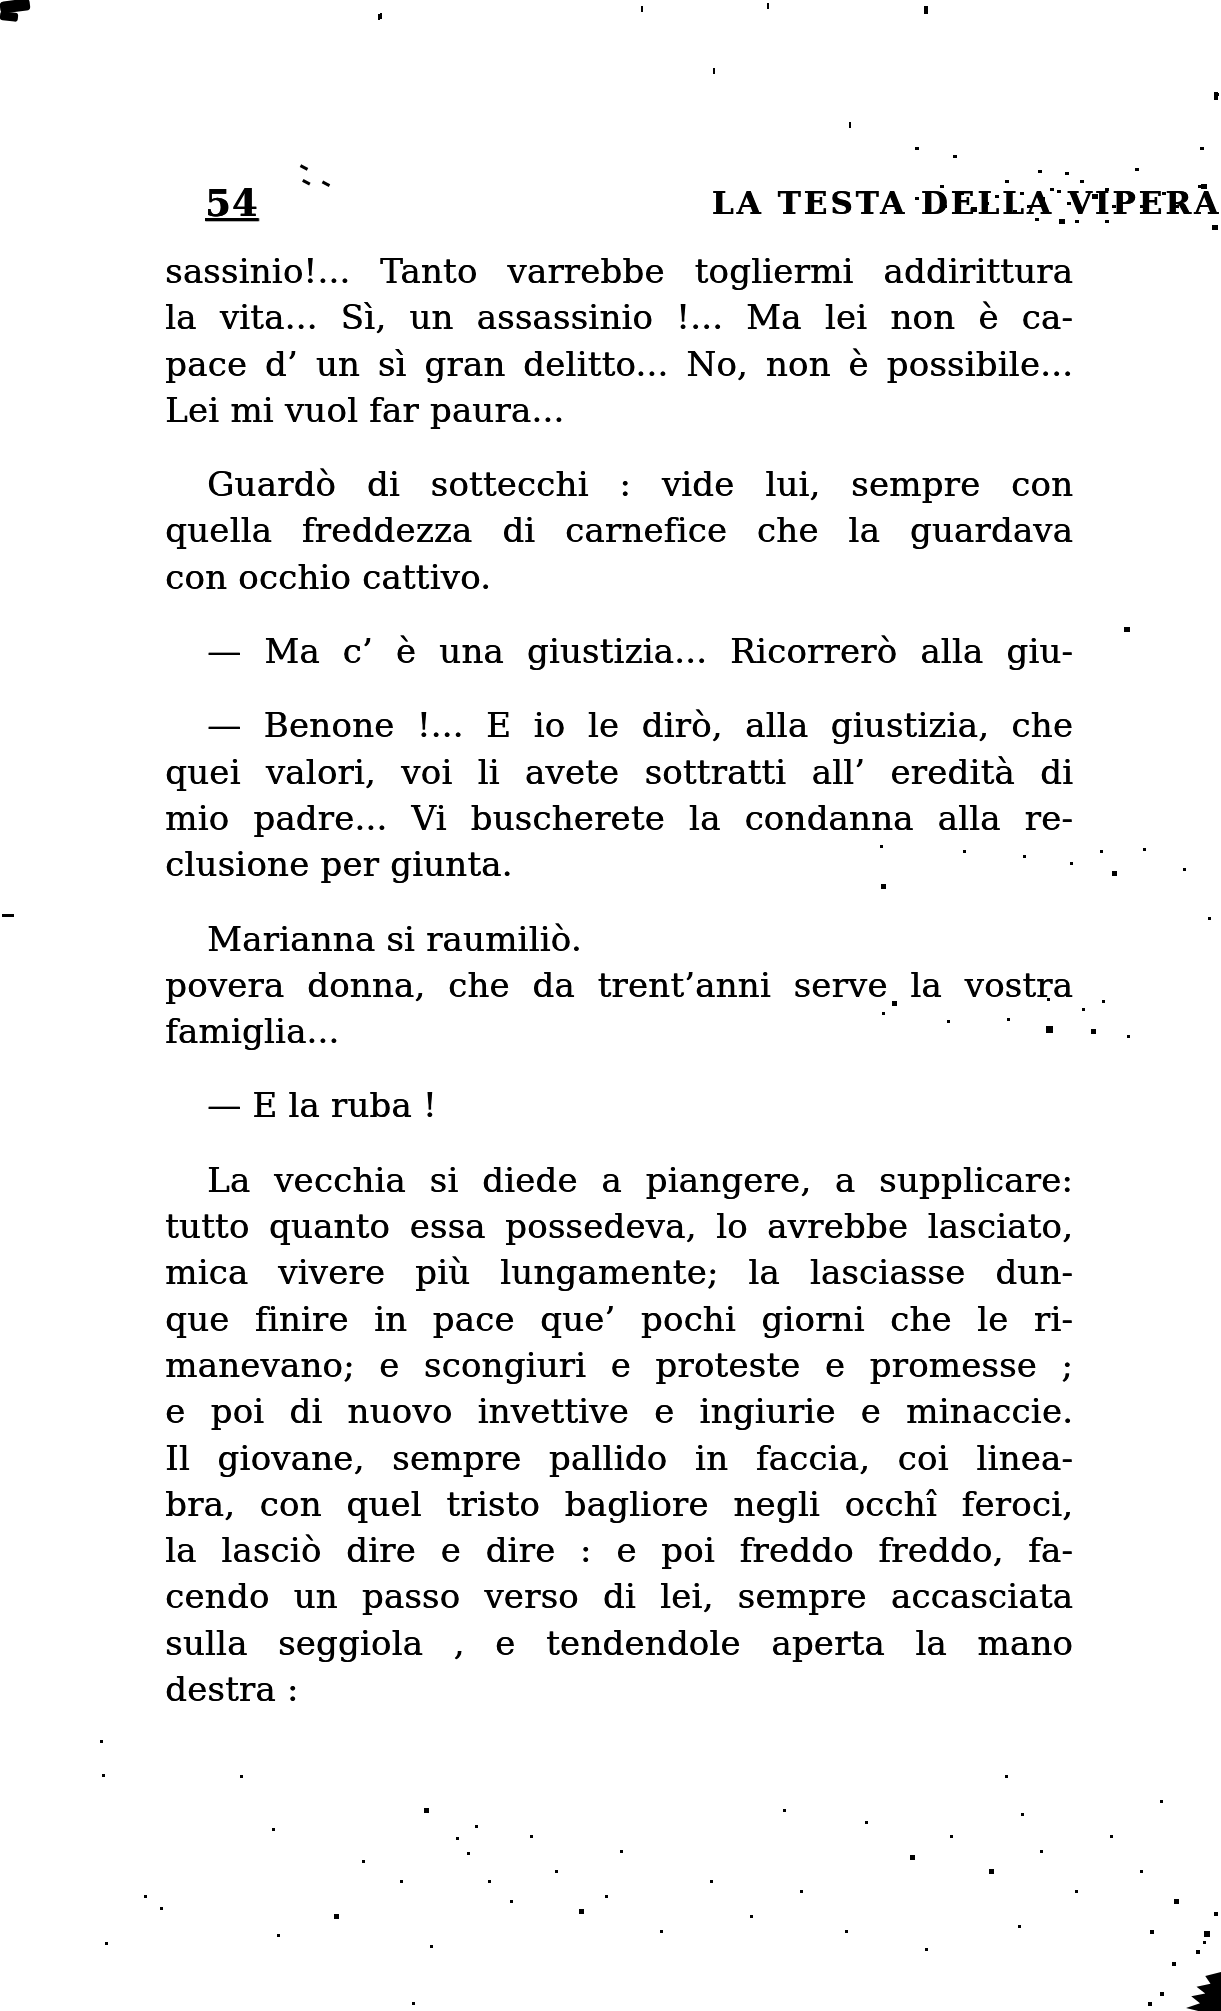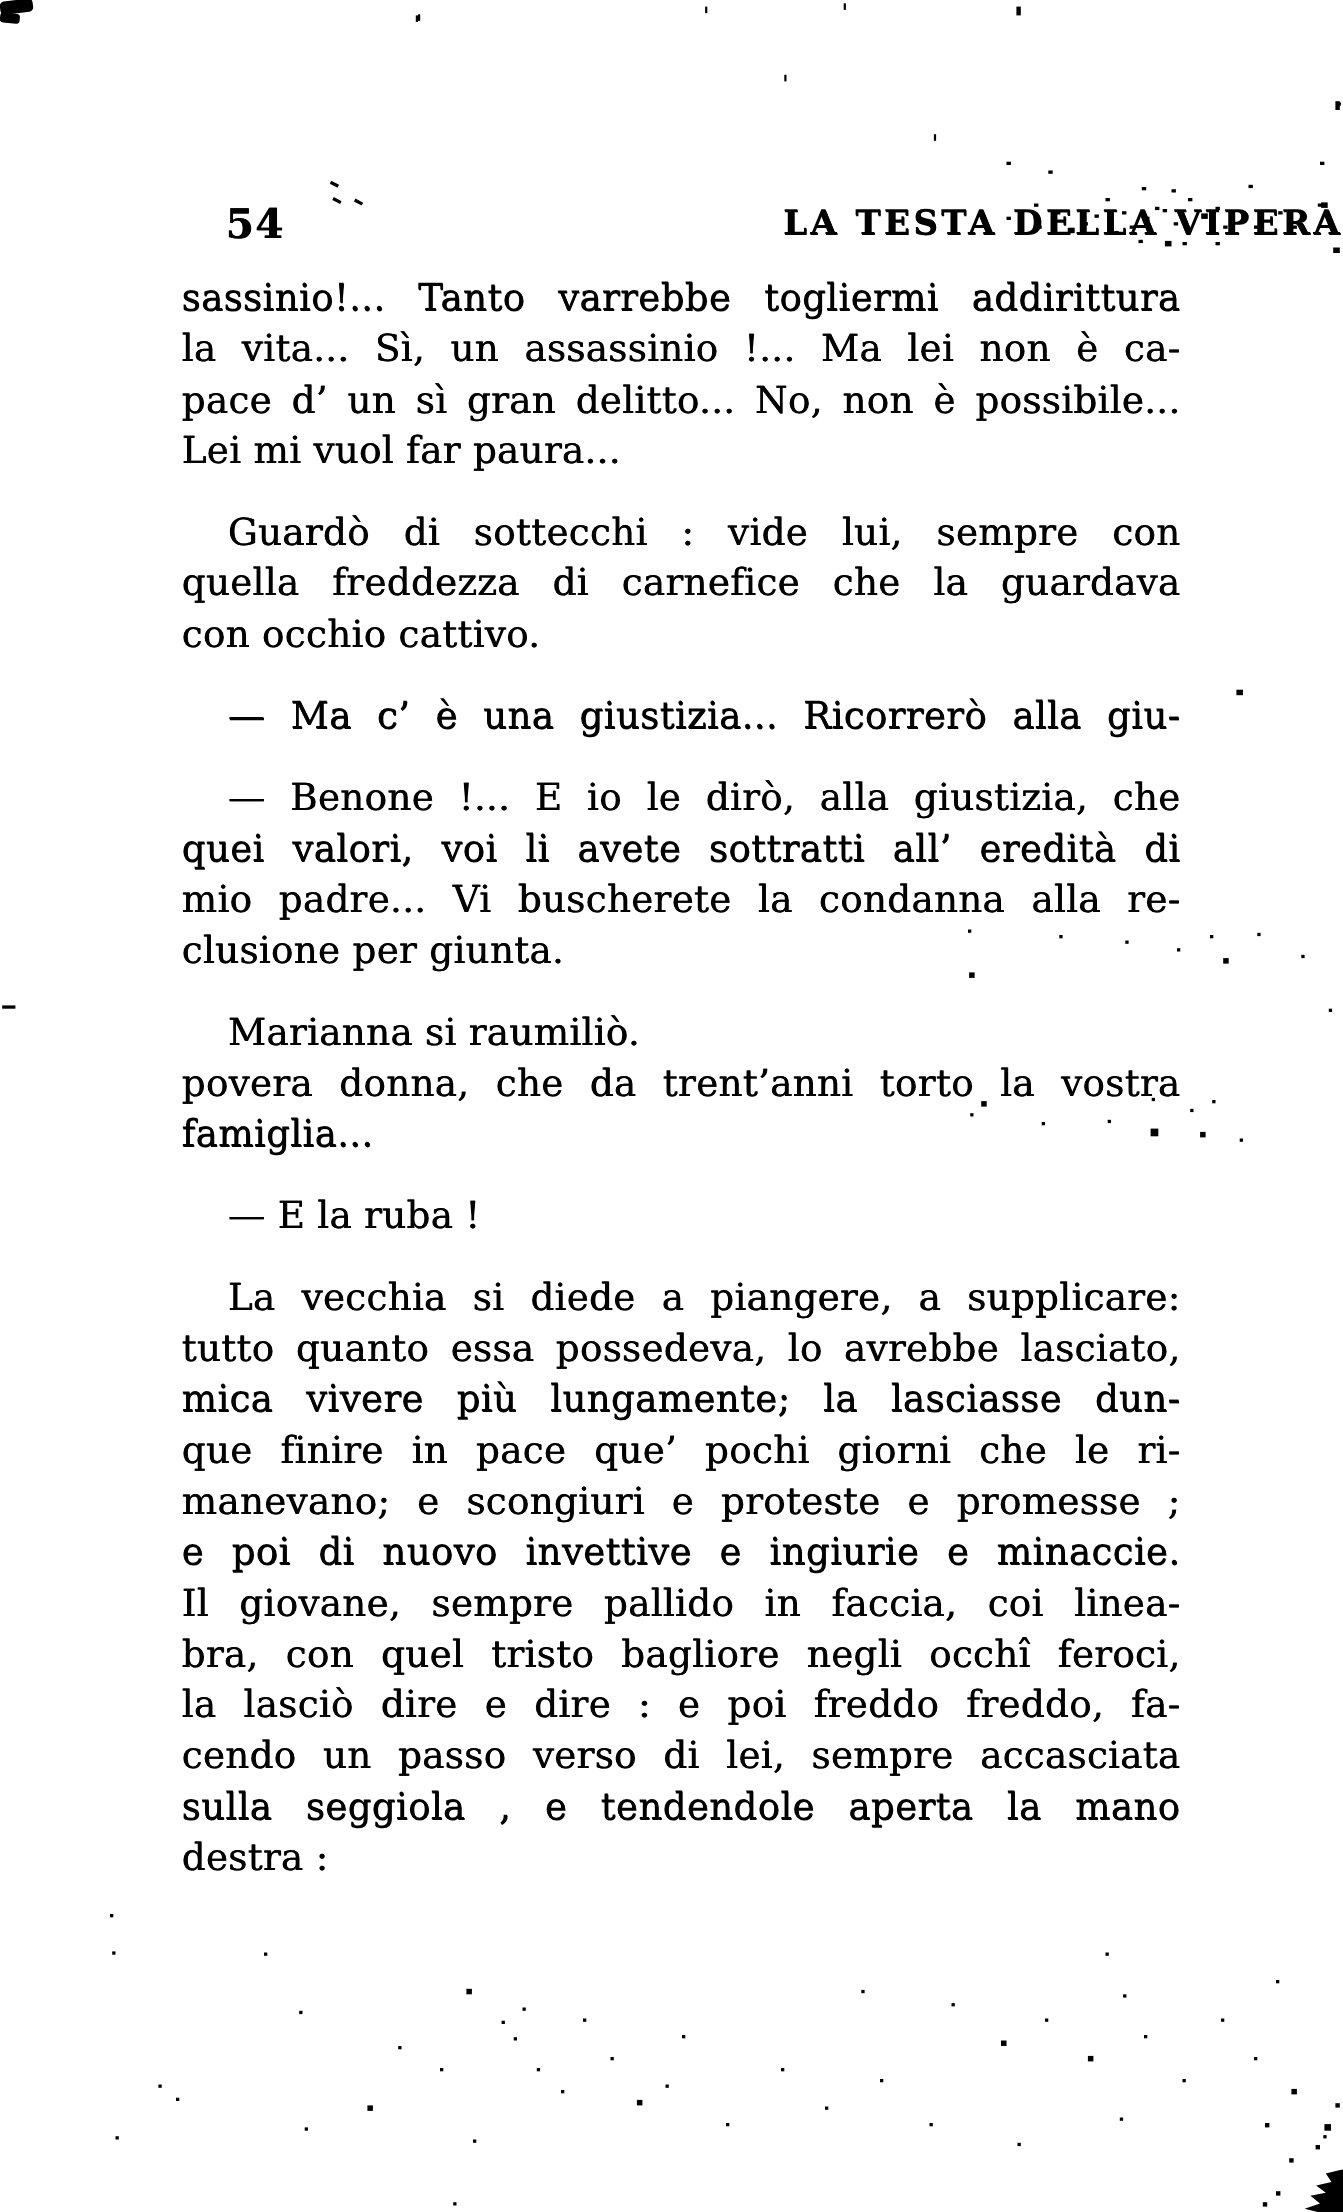--- a/index.html
+++ b/index.html
@@ -6,20 +6,21 @@
   body{
     width:1221px;height:2011px;position:relative;overflow:hidden;
     background:#ffffff;color:#000000;
     font-family:"DejaVu Serif","Liberation Serif",serif;
   }
   .page{position:absolute;inset:0;}
   .pagenum{
     position:absolute;left:205px;top:181px;
     font-size:37px;font-weight:bold;letter-spacing:1px;
     text-shadow:0.5px 0.3px 0 #000;
+    text-decoration:underline;
   }
   .running-title{
     position:absolute;left:0;right:0;top:185px;text-align:right;
     font-size:31px;font-weight:bold;letter-spacing:3px;
     text-shadow:0.5px 0.3px 0 #000;
   }
   .text-block{
     position:absolute;left:165px;top:248px;width:908px;
     font-size:34px;line-height:46.3px;letter-spacing:0.2px;
     text-shadow:0.5px 0.3px 0 #000;
@@ -87,21 +88,21 @@
       <div class="line pend">Lei mi vuol far paura...</div>
       <div class="line indent just">Guardò di sottecchi : vide lui, sempre con</div>
       <div class="line just">quella freddezza di carnefice che la guardava</div>
       <div class="line pend">con occhio cattivo.</div>
       <div class="line indent just">— Ma c’ è una giustizia... Ricorrerò alla giu-</div>
       <div class="line indent just">— Benone !... E io le dirò, alla giustizia, che</div>
       <div class="line just">quei valori, voi li avete sottratti all’ eredità di</div>
       <div class="line just">mio padre... Vi buscherete la condanna alla re-</div>
       <div class="line pend">clusione per giunta.</div>
       <div class="line indent pend">Marianna si raumiliò.</div>
-      <div class="line just">povera donna, che da trent’anni torto la vostra</div>
+      <div class="line just">povera donna, che da trent’anni serve la vostra</div>
       <div class="line pend">famiglia...</div>
       <div class="line indent pend">— E la ruba !</div>
       <div class="line indent just">La vecchia si diede a piangere, a supplicare:</div>
       <div class="line just">tutto quanto essa possedeva, lo avrebbe lasciato,</div>
       <div class="line just">mica vivere più lungamente; la lasciasse dun-</div>
       <div class="line just">que finire in pace que’ pochi giorni che le ri-</div>
       <div class="line just">manevano; e scongiuri e proteste e promesse ;</div>
       <div class="line just">e poi di nuovo invettive e ingiurie e minaccie.</div>
       <div class="line just">Il giovane, sempre pallido in faccia, coi linea-</div>
       <div class="line just">bra, con quel tristo bagliore negli occhî feroci,</div>

